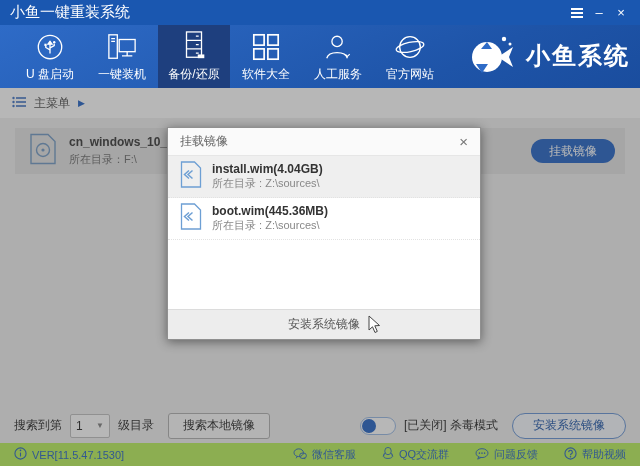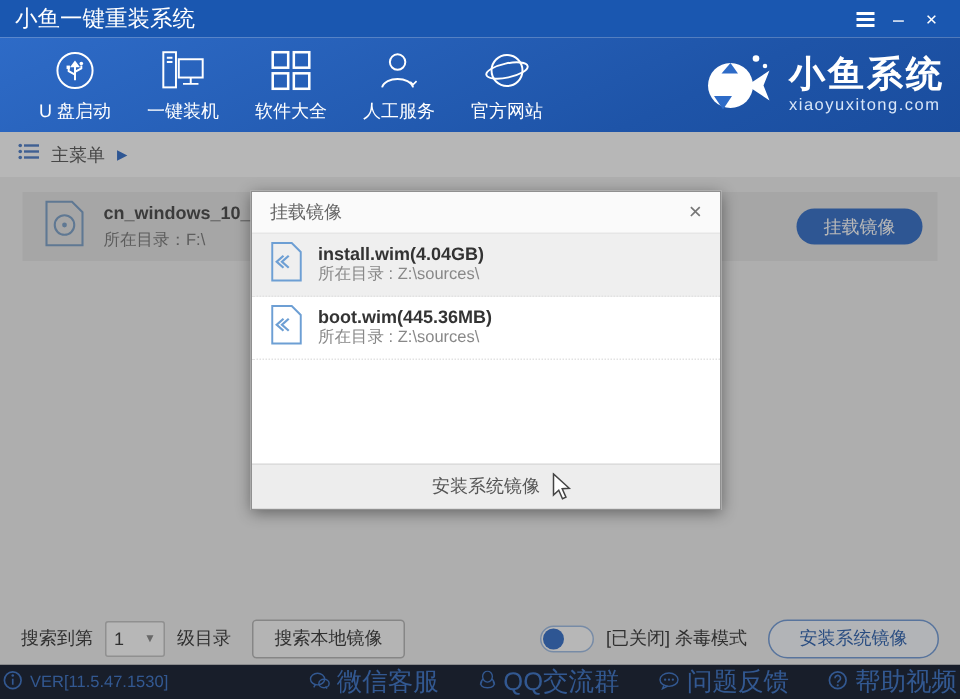--- a/index.html
+++ b/index.html
@@ -46,25 +46,25 @@
   .depth-select { width:40px; height:24px; background:#fff; border:1px solid #c4c4c4; border-radius:2px; display:flex; align-items:center; justify-content:space-between; padding:0 5px; font-size:12px; color:#333; cursor:pointer; }
   .depth-select .caret { font-size:8px; color:#888; }
   .search-btn { height:26px; background:#fbfbfb; border:1px solid #b5b5b5; border-radius:3px; font-size:12px; color:#333; padding:0 14px; margin-left:6px; cursor:pointer; }
   .bb-spacer { flex:1; }
   .toggle { width:36px; height:18px; border:1px solid #9fbde6; border-radius:9px; background:#fff; position:relative; cursor:pointer; }
   .toggle .knob { position:absolute; left:1px; top:1px; width:14px; height:14px; border-radius:50%; background:#2f6cc9; }
   .antivirus-label { font-size:12px; color:#333; margin-right:6px; }
   .install-btn { height:26px; background:#f7faff; border:1px solid #6f9ad8; border-radius:13px; font-size:12px; color:#2a5fae; padding:0 20px; cursor:pointer; }
 
   
-  .footer { height:23px; background:#0f172a; display:flex; align-items:center; padding:0 2px; }
+  .footer { height:23px; background:#bef264; display:flex; align-items:center; padding:0 14px; }
   .ver { display:flex; align-items:center; gap:5px; color:#3670c5; font-size:11px; }
   .f-spacer { flex:1; }
   .f-links { display:flex; align-items:center; gap:26px; }
-  .f-link { display:flex; align-items:center; gap:5px; color:#3670c5; font-size:17px; cursor:pointer; }
+  .f-link { display:flex; align-items:center; gap:5px; color:#3670c5; font-size:11px; cursor:pointer; }
 
   
   .overlay { position:absolute; left:0; top:88px; right:0; bottom:0; background:rgba(45,45,45,0.34); z-index:40; }
   .modal { position:absolute; left:167px; top:127px; width:314px; height:213px; background:#fff; border:1px solid #909090; box-shadow:0 2px 10px rgba(0,0,0,0.45); z-index:50; display:flex; flex-direction:column; }
   .modal-header { height:28px; background:#fafafa; border-bottom:1px solid #e6e6e6; display:flex; align-items:center; padding:0 12px; }
   .modal-title { font-size:12px; color:#666; }
   .mh-spacer { flex:1; }
   .modal-close { font-size:15px; color:#777; cursor:pointer; line-height:1; }
   .modal-body { flex:1; overflow:hidden; }
   .wim-item { height:42px; display:flex; align-items:center; gap:10px; padding:0 12px; border-bottom:1px dotted #e2e2e2; cursor:pointer; }
@@ -111,20 +111,31 @@
     <span class="nicon">
       <svg width="34" height="30" viewBox="0 0 36 32" fill="none" stroke="#fff" stroke-width="1.4">
         <rect x="4" y="3" width="9" height="25"></rect>
           <path d="M6.5 7 h4 M6.5 10 h4"></path>
         <rect x="15" y="8" width="17" height="13"></rect>
           <path d="M23.5 21 v4 M18 25.5 h11"></path>
       </svg>
     </span>
     <span class="nlabel">一键装机</span>
   </div>
+  <div class="nav-item active">
+    <span class="nicon">
+      <svg width="30" height="32" viewBox="0 0 32 34" fill="none" stroke="#fff" stroke-width="1.4">
+        <rect x="8" y="2" width="16" height="27"></rect>
+        <path d="M8 11 h16 M8 20 h16"></path>
+        <path d="M18 6.5 h3 M18 15.5 h3 M18 24.5 h3"></path>
+        <rect x="20" y="26" width="7" height="4" fill="#fff" stroke="none"></rect>
+      </svg>
+    </span>
+    <span class="nlabel">备份/还原</span>
+  </div>
   <div class="nav-item">
     <span class="nicon">
       <svg width="30" height="30" viewBox="0 0 32 32" fill="none" stroke="#fff" stroke-width="1.8">
         <rect x="3" y="3" width="11" height="11"></rect>
           <rect x="18" y="3" width="11" height="11"></rect>
         <rect x="3" y="18" width="11" height="11"></rect>
           <rect x="18" y="18" width="11" height="11"></rect>
       </svg>
     </span>
     <span class="nlabel">软件大全</span>
@@ -154,21 +165,20 @@
         <circle cx="21" cy="26" r="15" fill="#fff"></circle>
         <path d="M32 26 L47 16 L43 26 L47 36 Z" fill="#fff"></path>
         <path d="M21 11 L26 18 L15 18 Z" fill="#2e6bc7"></path>
         <path d="M10 33 L22 33 L16 42 Z" fill="#2e6bc7"></path>
         <circle cx="38" cy="8" r="2.2" fill="#fff"></circle>
         <circle cx="44" cy="13" r="1.5" fill="#fff"></circle>
       </svg>
     </span>
     <span class="logo-text">
       <span class="logo-cn">小鱼系统</span>
-      <span class="logo-url">xiaoyuxitong.com</span>
     </span>
   </div>
 </div>
 
 <div class="breadcrumb">
   <span>
     <svg width="14" height="12" viewBox="0 0 14 12">
       <g fill="#4a7bc8">
           <circle cx="1.5" cy="2" r="1.2"></circle>
           <circle cx="1.5" cy="6" r="1.2"></circle>

